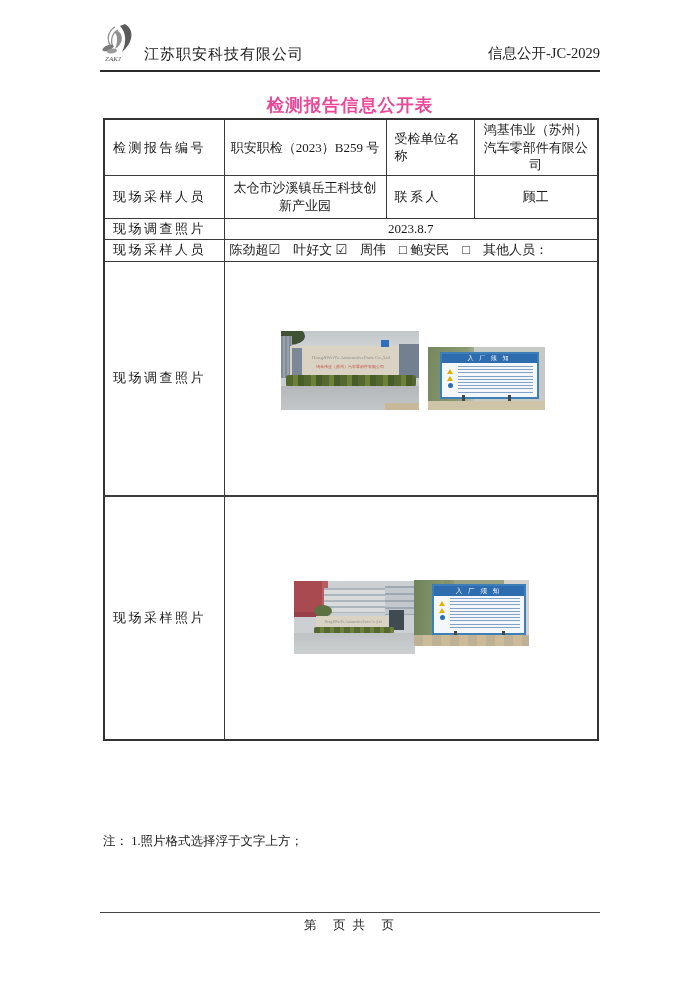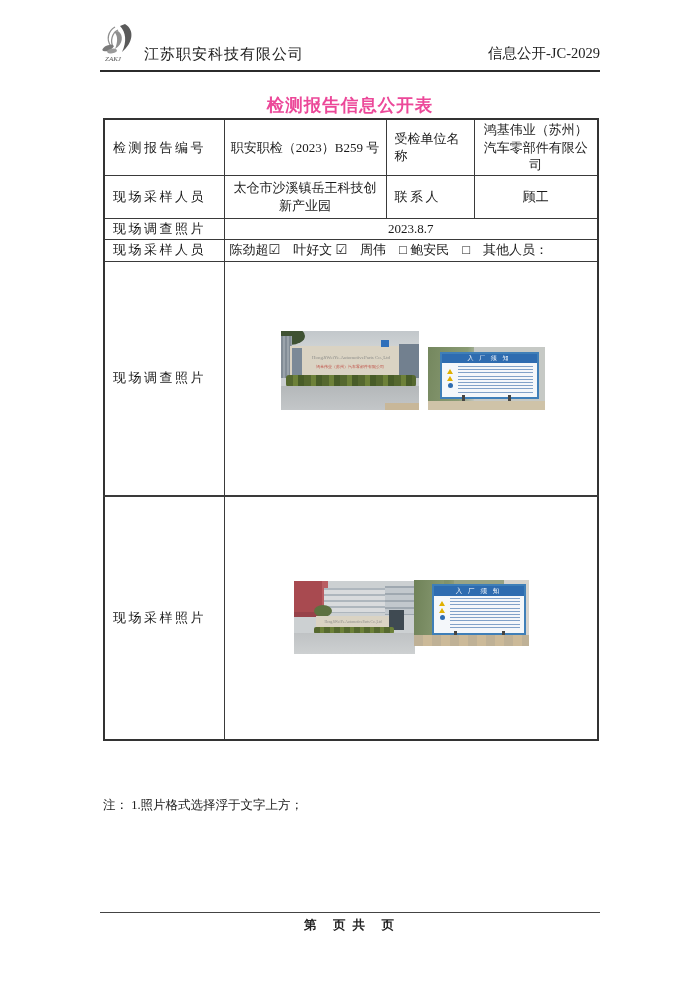--- a/index.html
+++ b/index.html
@@ -94,24 +94,24 @@
       background:repeating-linear-gradient(90deg,#55682f 0 6px,#6d8139 6px 10px);}
   .phC-pave{left:0;top:52px;width:121px;height:21px;background:linear-gradient(#bfc2c4,#cdd0d1);}
   
   .phD{left:189px;top:83px;width:115px;height:66px;background:#d6d3cd;}
   .phD-trees{left:0;top:0;width:40px;height:66px;background:linear-gradient(95deg,#6f8258,#8a9b74 75%,transparent);}
   .phD-treeTop{left:30px;top:0;width:60px;height:8px;background:#7d8f66;opacity:.7;}
   .phD-sign{left:18px;top:4px;width:90px;height:47px;}
   .phD-ground{left:0;bottom:0;width:115px;height:11px;background:#ccba99;
       background-image:repeating-linear-gradient(90deg,#bfb196 0 9px,transparent 9px 18px);}
   
-  .note{position:absolute;left:103px;top:797px;font-size:12.5px;color:#1a1a1a;}
+  .note{position:absolute;left:103px;top:833px;font-size:12.5px;color:#1a1a1a;}
   .footer-rule{position:absolute;left:100px;top:912px;width:500px;height:1px;background:#444;}
   .footer-text{position:absolute;left:0;top:917px;width:700px;text-align:center;
-      font-size:12.5px;letter-spacing:2px;color:#222;font-weight:bold;}
+      font-size:12.5px;letter-spacing:2px;color:#222;}
 </style>
 </head>
 <body>
 
 <div class="header">
   <svg class="logo" viewBox="0 0 42 44">
     <g fill="none" stroke="#8f8f8f" stroke-width="1.3">
       <path d="M11 24 C6 18 8 9 15 5"></path>
       <path d="M13 25 C10 19 12 11 18 8"></path>
     </g>

